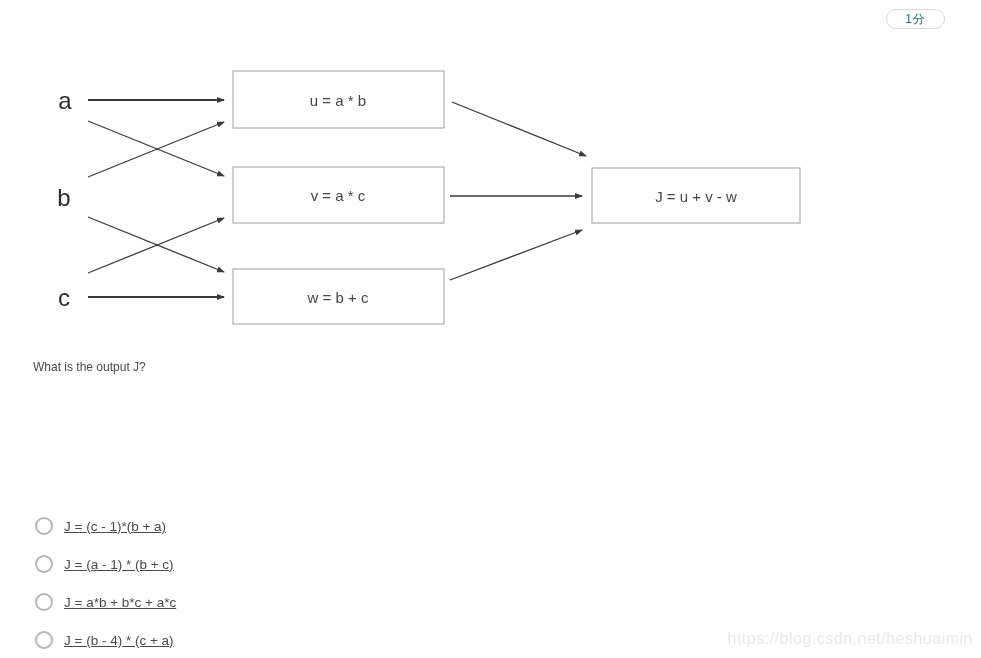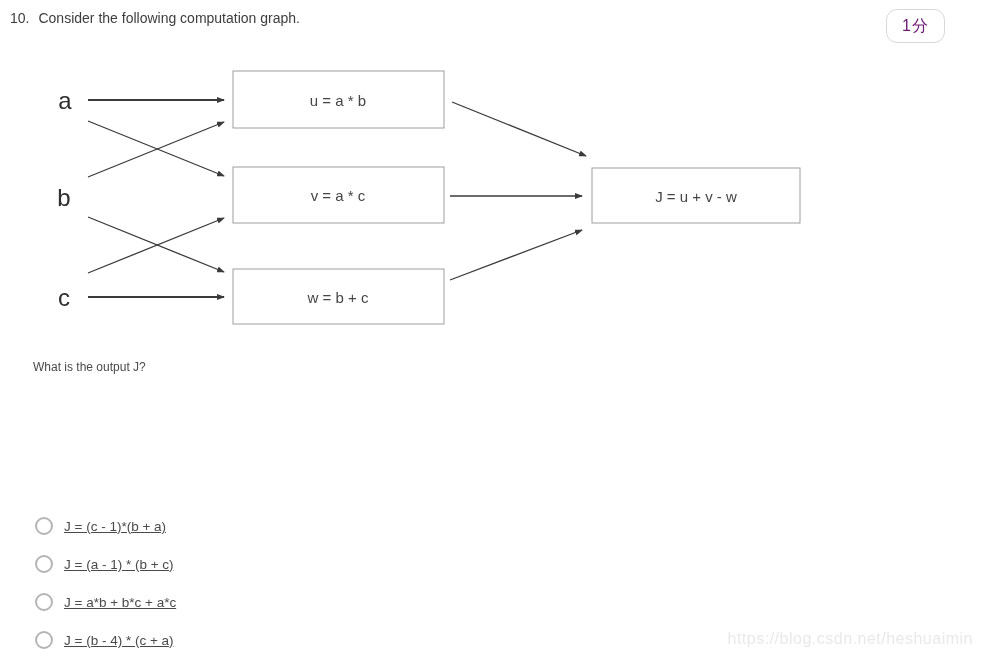--- a/index.html
+++ b/index.html
@@ -19,28 +19,28 @@
     display: flex;
     gap: 9px;
     font-size: 14px;
     color: #3d3d3d;
   }
   .badge {
     position: absolute;
     left: 886px;
     top: 9px;
     width: 59px;
-    height: 34px;
+    height: 20px;
     border: 1px solid #d9d9d9;
     border-radius: 11px;
     display: flex;
     align-items: center;
     justify-content: center;
-    font-size: 16px;
-    color: #701a75;
+    font-size: 12px;
+    color: #0f766e;
     letter-spacing: 1px;
     background: #ffffff;
   }
   .graph {
     position: absolute;
     left: 0;
     top: 55px;
   }
   .graph .node-box {
     fill: #ffffff;
@@ -107,24 +107,20 @@
     font-size: 16px;
     color: #e9e9e9;
     letter-spacing: 0.5px;
   }
 </style>
 </head>
 <body>
 
 <div class="page">
 
-  <div class="header">
-    <span>10.</span>
-    <span>Consider the following computation graph.</span>
-  </div>
 
   <div class="badge">
     <span>1分</span>
   </div>
 
   <svg class="graph" width="850" height="290" viewBox="0 0 850 290">
     <defs>
       <marker id="arrow" markerWidth="8" markerHeight="6" refX="7" refY="3" orient="auto" markerUnits="userSpaceOnUse">
         <path d="M0,0 L8,3 L0,6 Z" fill="#3a3a3a"></path>
       </marker>

